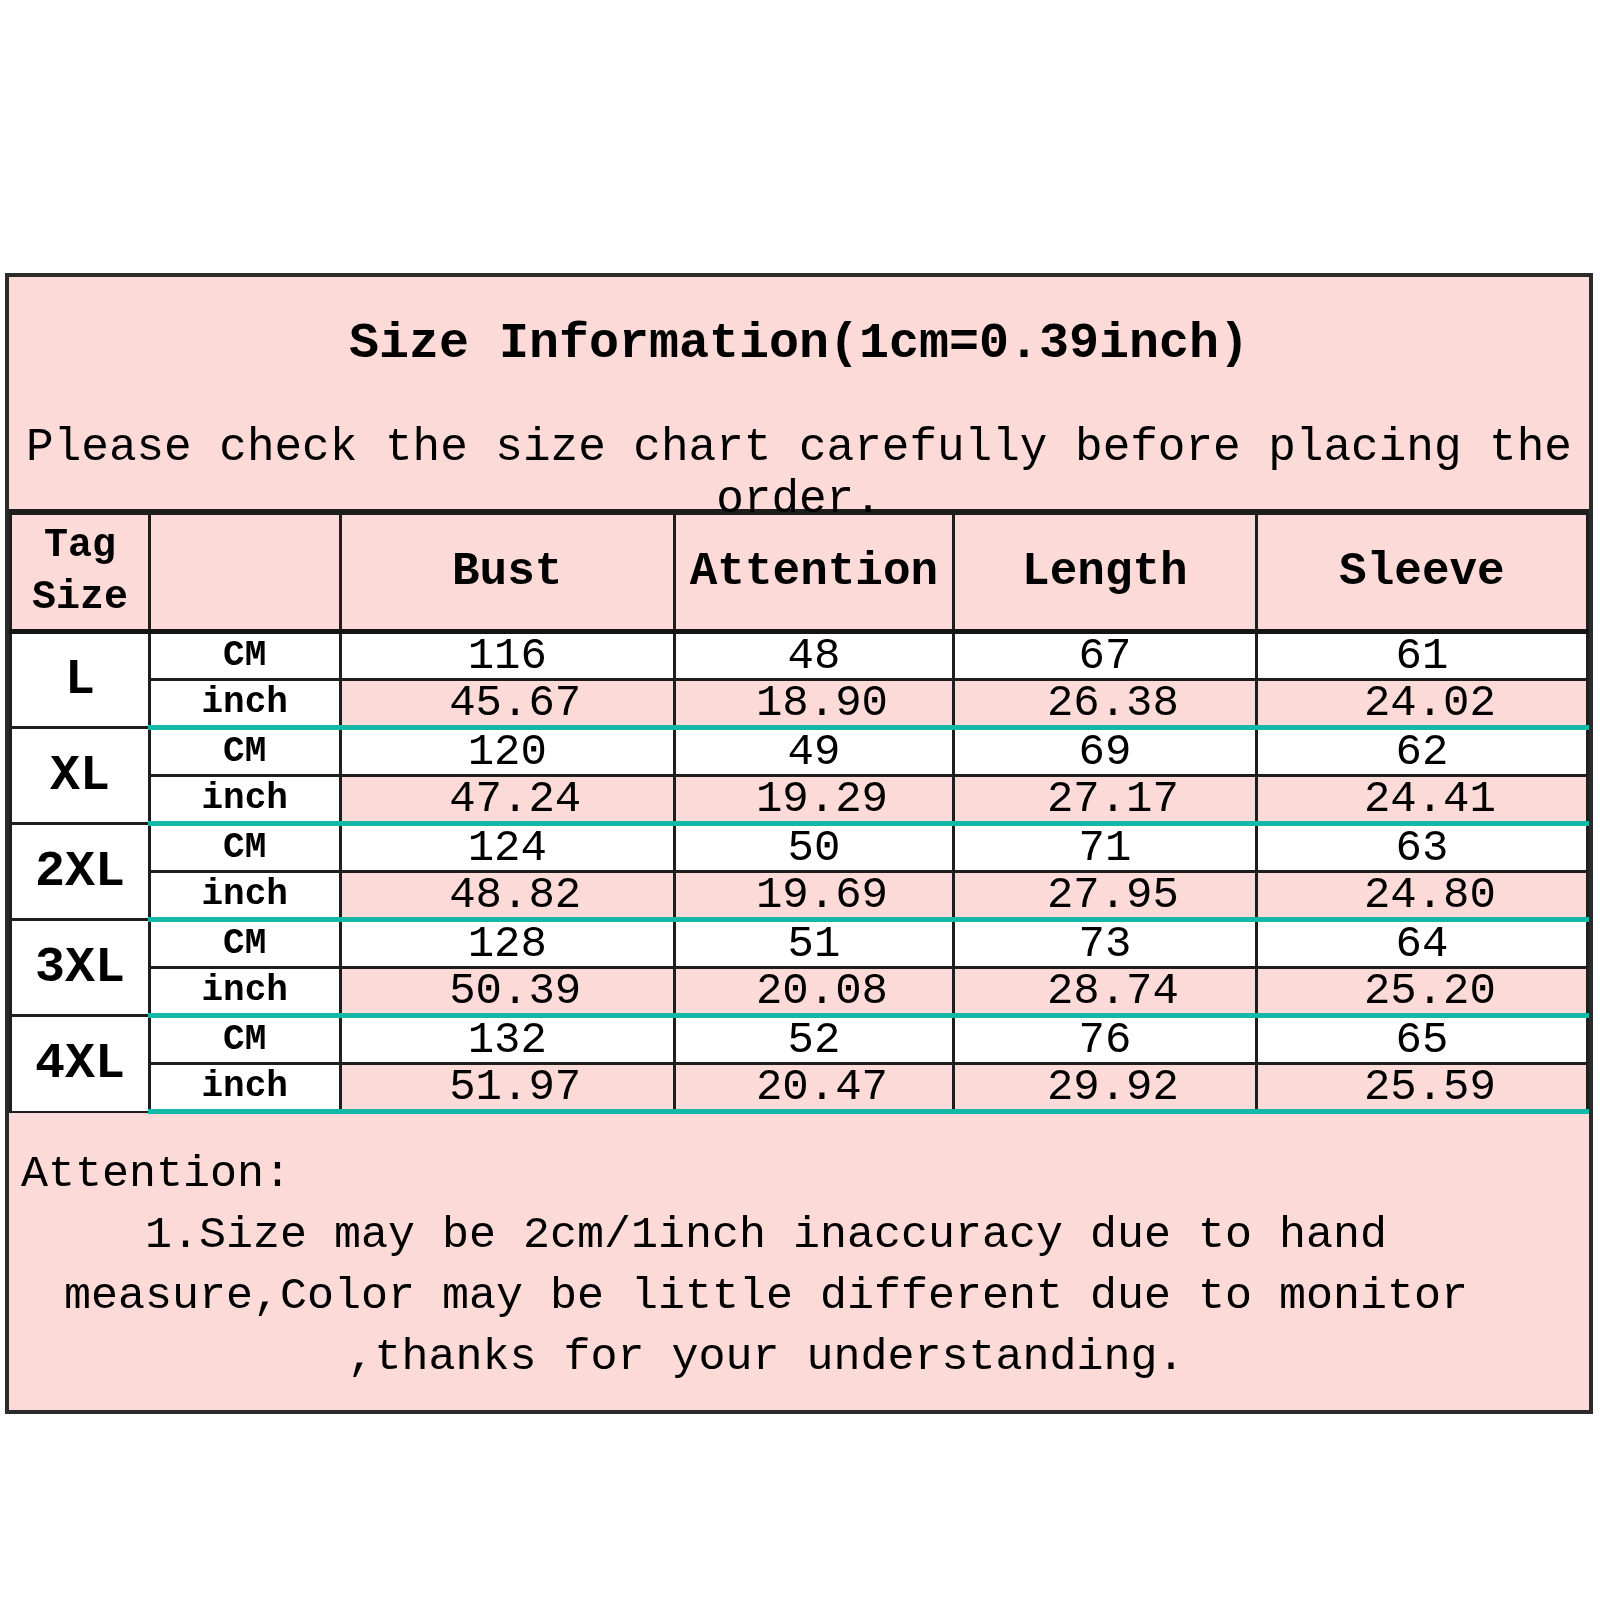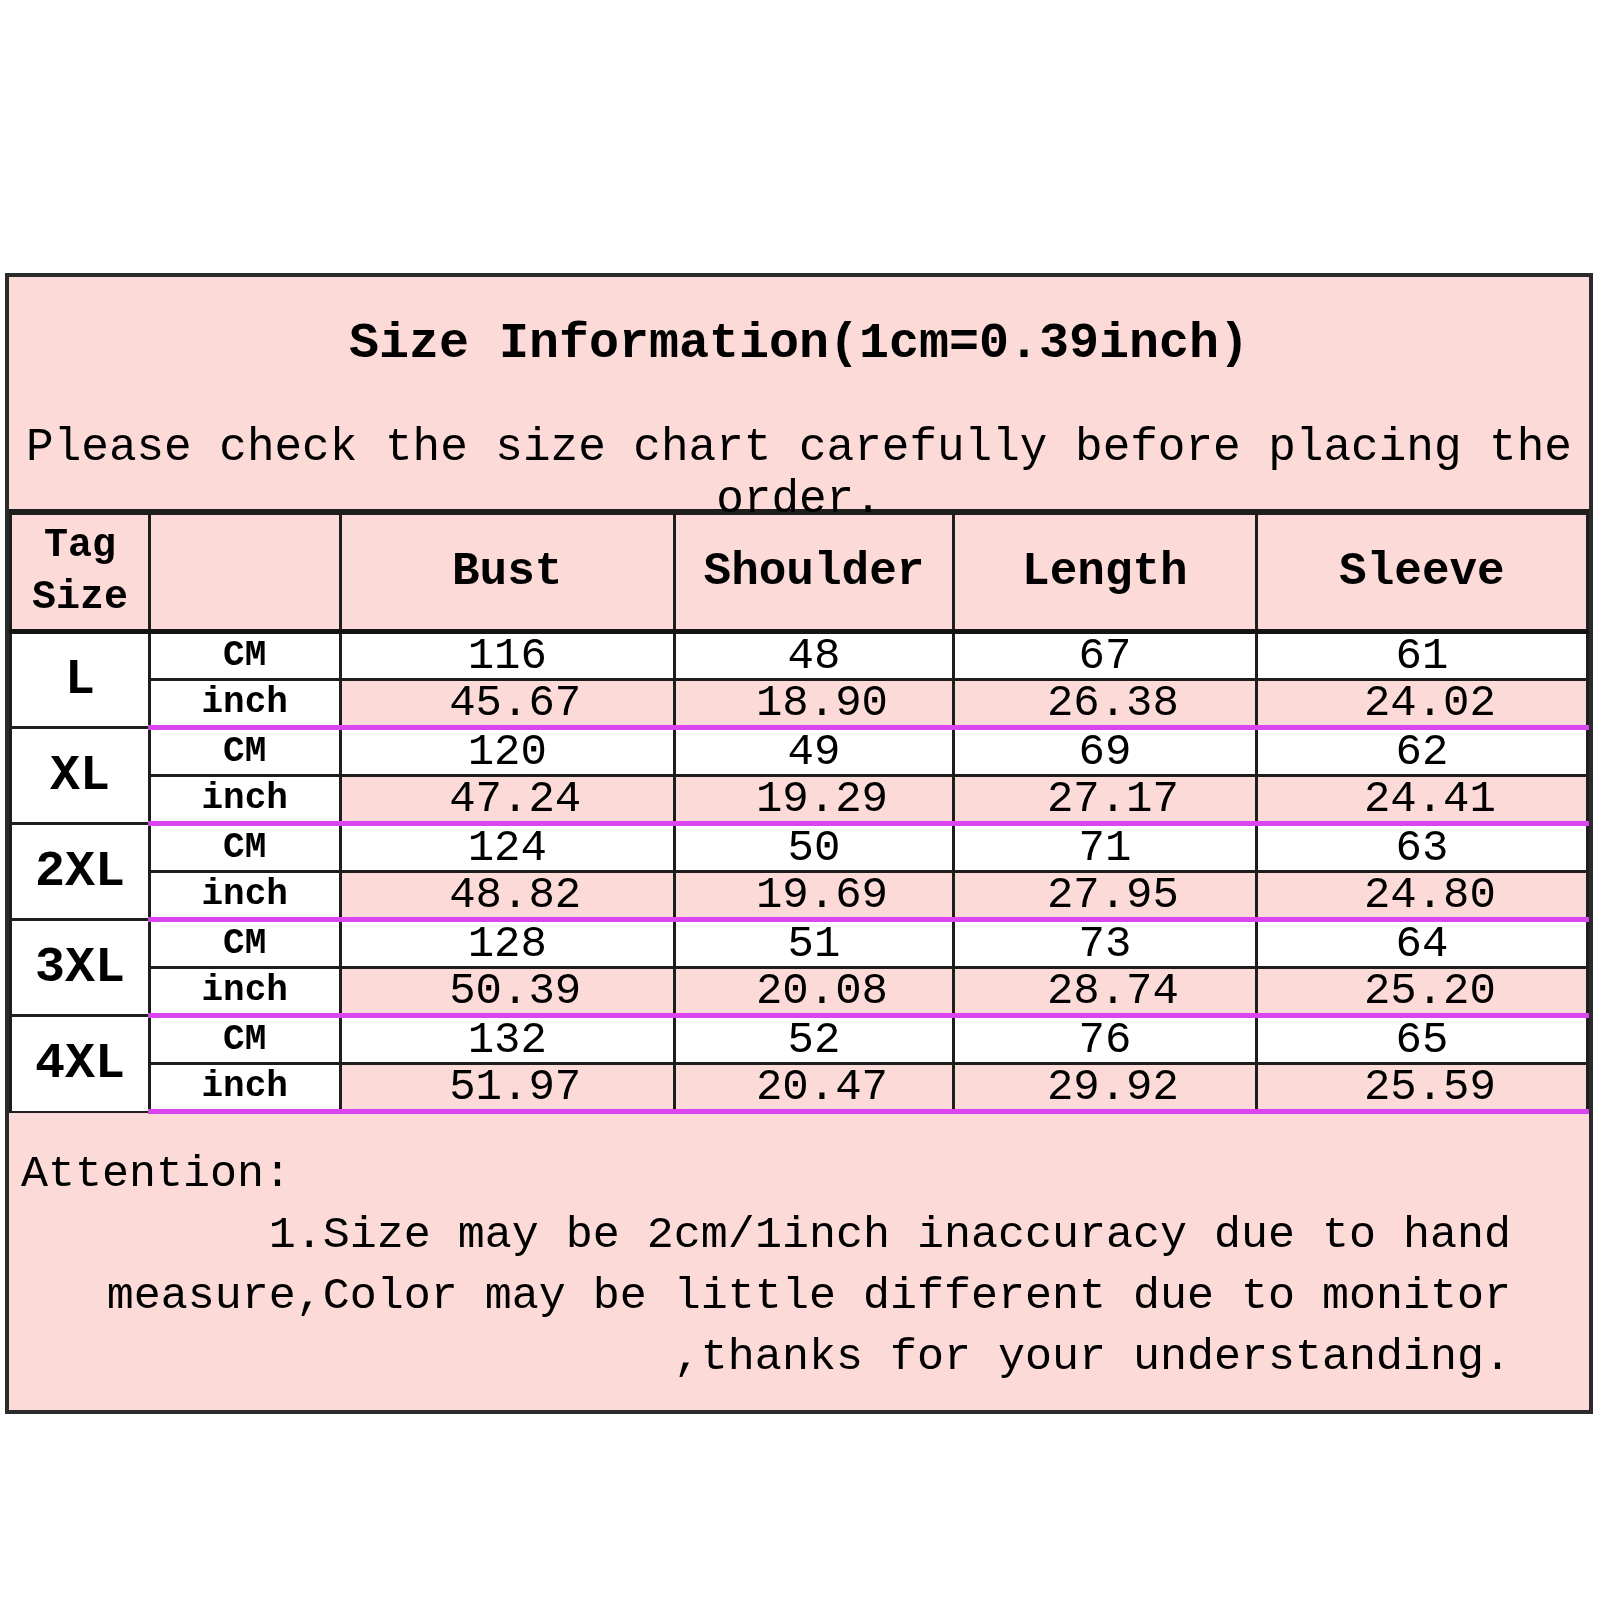--- a/index.html
+++ b/index.html
@@ -82,32 +82,32 @@
     background:#ffffff;
   }
   tr.cm-row td{
     border-bottom:2px solid var(--border);
   }
   tr.inch-row td.value-cell{
     background:var(--pink);
     padding-left:16px;
   }
   tr.inch-row td{
-    border-bottom:5px solid #d946ef;
+    border-bottom:5px solid #14b8a6;
   }
   .attention{
     background:var(--pink);
     font-size:45px;
     line-height:61px;
     padding:14px 78px 22px 12px;
     text-align:left;
     margin-top:16px;
   }
   .attention .item{
-    text-align:right;
+    text-align:center;
   }
 </style>
 </head>
 <body>
 
 <div class="chart">
 
   <div class="title-band">
     <div class="title">Size Information(1cm=0.39inch)</div>
     <div class="subtitle">Please check the size chart carefully before placing the order.</div>
@@ -120,21 +120,21 @@
       <col style="width:21.2%">
       <col style="width:17.7%">
       <col style="width:19.2%">
       <col style="width:21.0%">
     </colgroup>
     <thead>
       <tr>
         <th class="tag-header">Tag Size</th>
         <th></th>
         <th>Bust</th>
-        <th>Shoulder</th>
+        <th>Attention</th>
         <th>Length</th>
         <th>Sleeve</th>
       </tr>
     </thead>
     <tbody>
       <tr class="cm-row">
         <td class="tag-cell" rowspan="2">L</td>
         <td class="unit-cell">CM</td>
         <td class="value-cell">116</td>
         <td class="value-cell">48</td>

